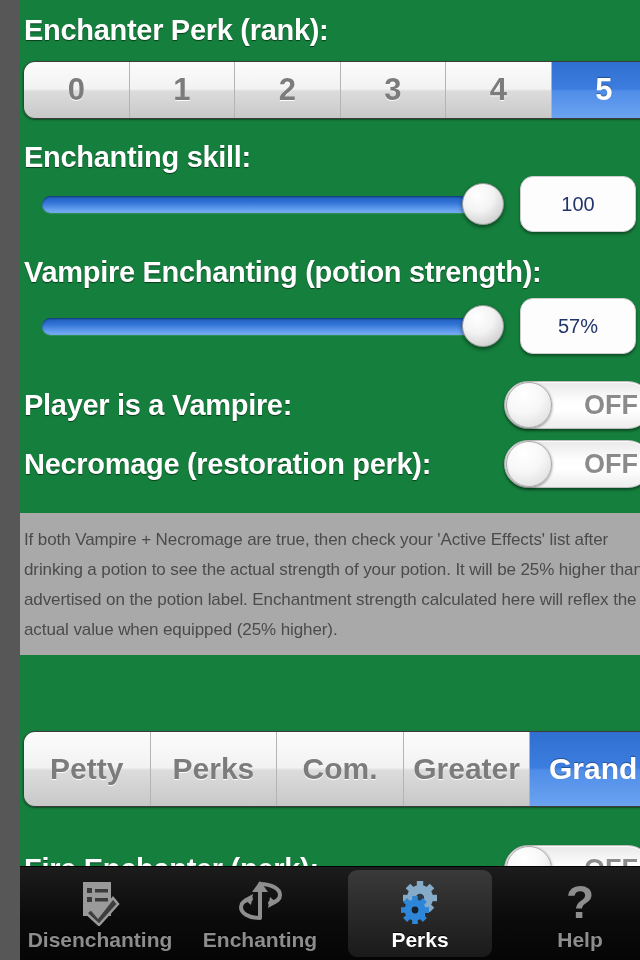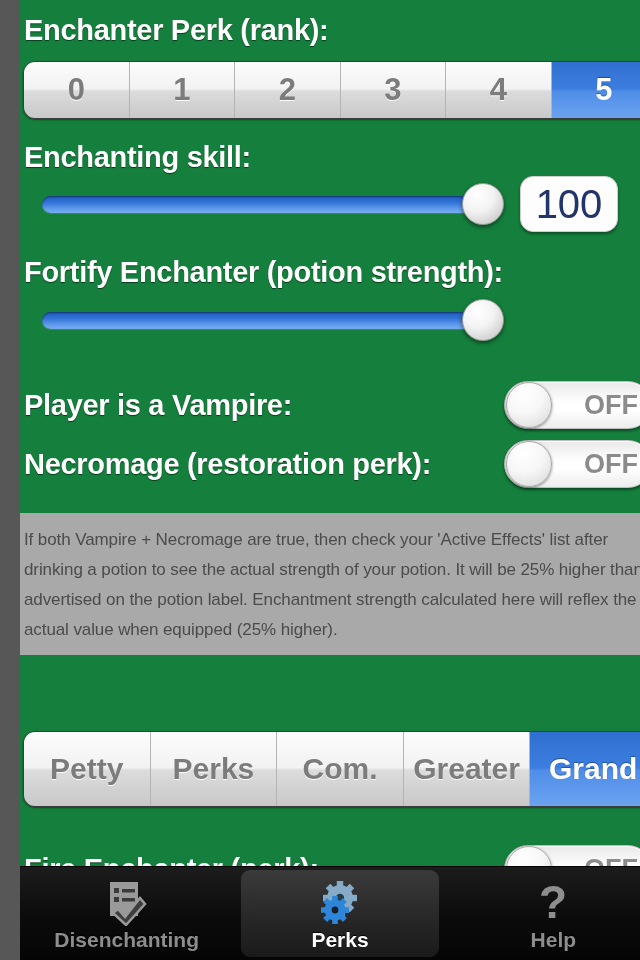--- a/index.html
+++ b/index.html
@@ -77,29 +77,29 @@
   .slider-knob {
     position: absolute;
     right: 0;
     width: 42px; height: 42px;
     border-radius: 50%;
     background: radial-gradient(circle at 36% 28%, #ffffff 0%, #f3f3f3 42%, #d2d2d2 78%, #bdbdbd 100%);
     border: 1px solid #9a9a9a;
     box-shadow: 0 2px 4px rgba(0,0,0,0.5);
   }
   .value-box {
-    width: 98px; height: 56px;
+    width: 116px; height: 56px;
     margin-left: 16px;
     background: #fdfdfd;
     border: 1px solid #cfcfcf;
     border-radius: 13px;
     display: flex;
     align-items: center;
     justify-content: center;
-    font-size: 40px;
+    font-size: 20px;
     color: #22356b;
     box-shadow: 0 2px 3px rgba(0,0,0,0.4);
   }
 
   
   .toggle {
     position: relative;
     width: 148px; height: 48px;
     border-radius: 24px;
     background: linear-gradient(to bottom, #e9e9e9 0%, #fdfdfd 40%, #ffffff 60%, #ededed 100%);
@@ -203,27 +203,28 @@
   <div style="position:absolute;left:4px;top:141px;" class="section-label">Enchanting skill:</div>
 
   <div style="position:absolute;left:0;top:176px;" class="slider-row">
     <div class="slider">
       <div class="slider-track"></div>
       <div class="slider-knob"></div>
     </div>
     <div class="value-box">100</div>
   </div>
 
-  <div style="position:absolute;left:4px;top:256px;" class="section-label">Fortify Enchanter (potion strength):</div>
+  <div style="position:absolute;left:4px;top:256px;" class="section-label">Vampire Enchanting (potion strength):</div>
 
   <div style="position:absolute;left:0;top:298px;" class="slider-row">
     <div class="slider">
       <div class="slider-track"></div>
       <div class="slider-knob"></div>
     </div>
+    <div class="value-box">57%</div>
   </div>
 
   <div style="position:absolute;left:4px;top:381px;width:632px;" class="switch-row">
     <div class="section-label">Player is a Vampire:</div>
     <div class="toggle">
       <div class="toggle-knob"></div>
       <div class="toggle-label">OFF</div>
     </div>
   </div>
 
@@ -265,20 +266,32 @@
           <rect x="10" y="8" width="5" height="5" fill="#3a3a3a"></rect>
           <rect x="18" y="9" width="13" height="3.5" fill="#3a3a3a"></rect>
           <rect x="10" y="17" width="5" height="5" fill="#3a3a3a"></rect>
           <rect x="18" y="18" width="13" height="3.5" fill="#3a3a3a"></rect>
           <path d="M14 29 L21 37 L36 18 L41 24 L22 45 L9 33 Z" fill="#3d3d3d" stroke="#9a9a9a" stroke-width="2.5"></path>
         </svg>
       </div>
       <div class="tab-text">Disenchanting</div>
     </div>
 
+    <div class="tab">
+      <div class="tab-icon">
+        <svg width="46" height="48" viewBox="0 0 46 48">
+          <path d="M23 3 L31 14 L25 14 L25 40 L21 40 L21 14 L15 14 Z" fill="#8e8e8e"></path>
+          <path d="M23 6 C35 6 43 11 43 17 C43 21 39 24 33 25" fill="none" stroke="#8e8e8e" stroke-width="4" stroke-linecap="round"></path>
+          <path d="M23 40 C11 40 4 35 4 29 C4 25 8 22 14 21" fill="none" stroke="#8e8e8e" stroke-width="4" stroke-linecap="round"></path>
+          <path d="M33 19 L40 25 L31 30 Z" fill="#8e8e8e"></path>
+          <path d="M14 27 L7 21 L16 16 Z" fill="#8e8e8e"></path>
+        </svg>
+      </div>
+      <div class="tab-text">Enchanting</div>
+    </div>
 
     <div class="tab active">
       <div class="tab-icon">
         <svg width="50" height="48" viewBox="0 0 50 48">
           <g fill="#4e9ee0">
             <path d="M26 20 m-3 0 a3 3 0 1 0 6 0 a3 3 0 1 0 -6 0"></path>
             <path d="M22 22 h8 v5 h4 l-3 4 3 4 h-4 v5 h-8 v-5 h-4 l3-4 -3-4 h4 z"></path>
           </g>
           <g transform="translate(25,20)">
             <g fill="#86abc8">

